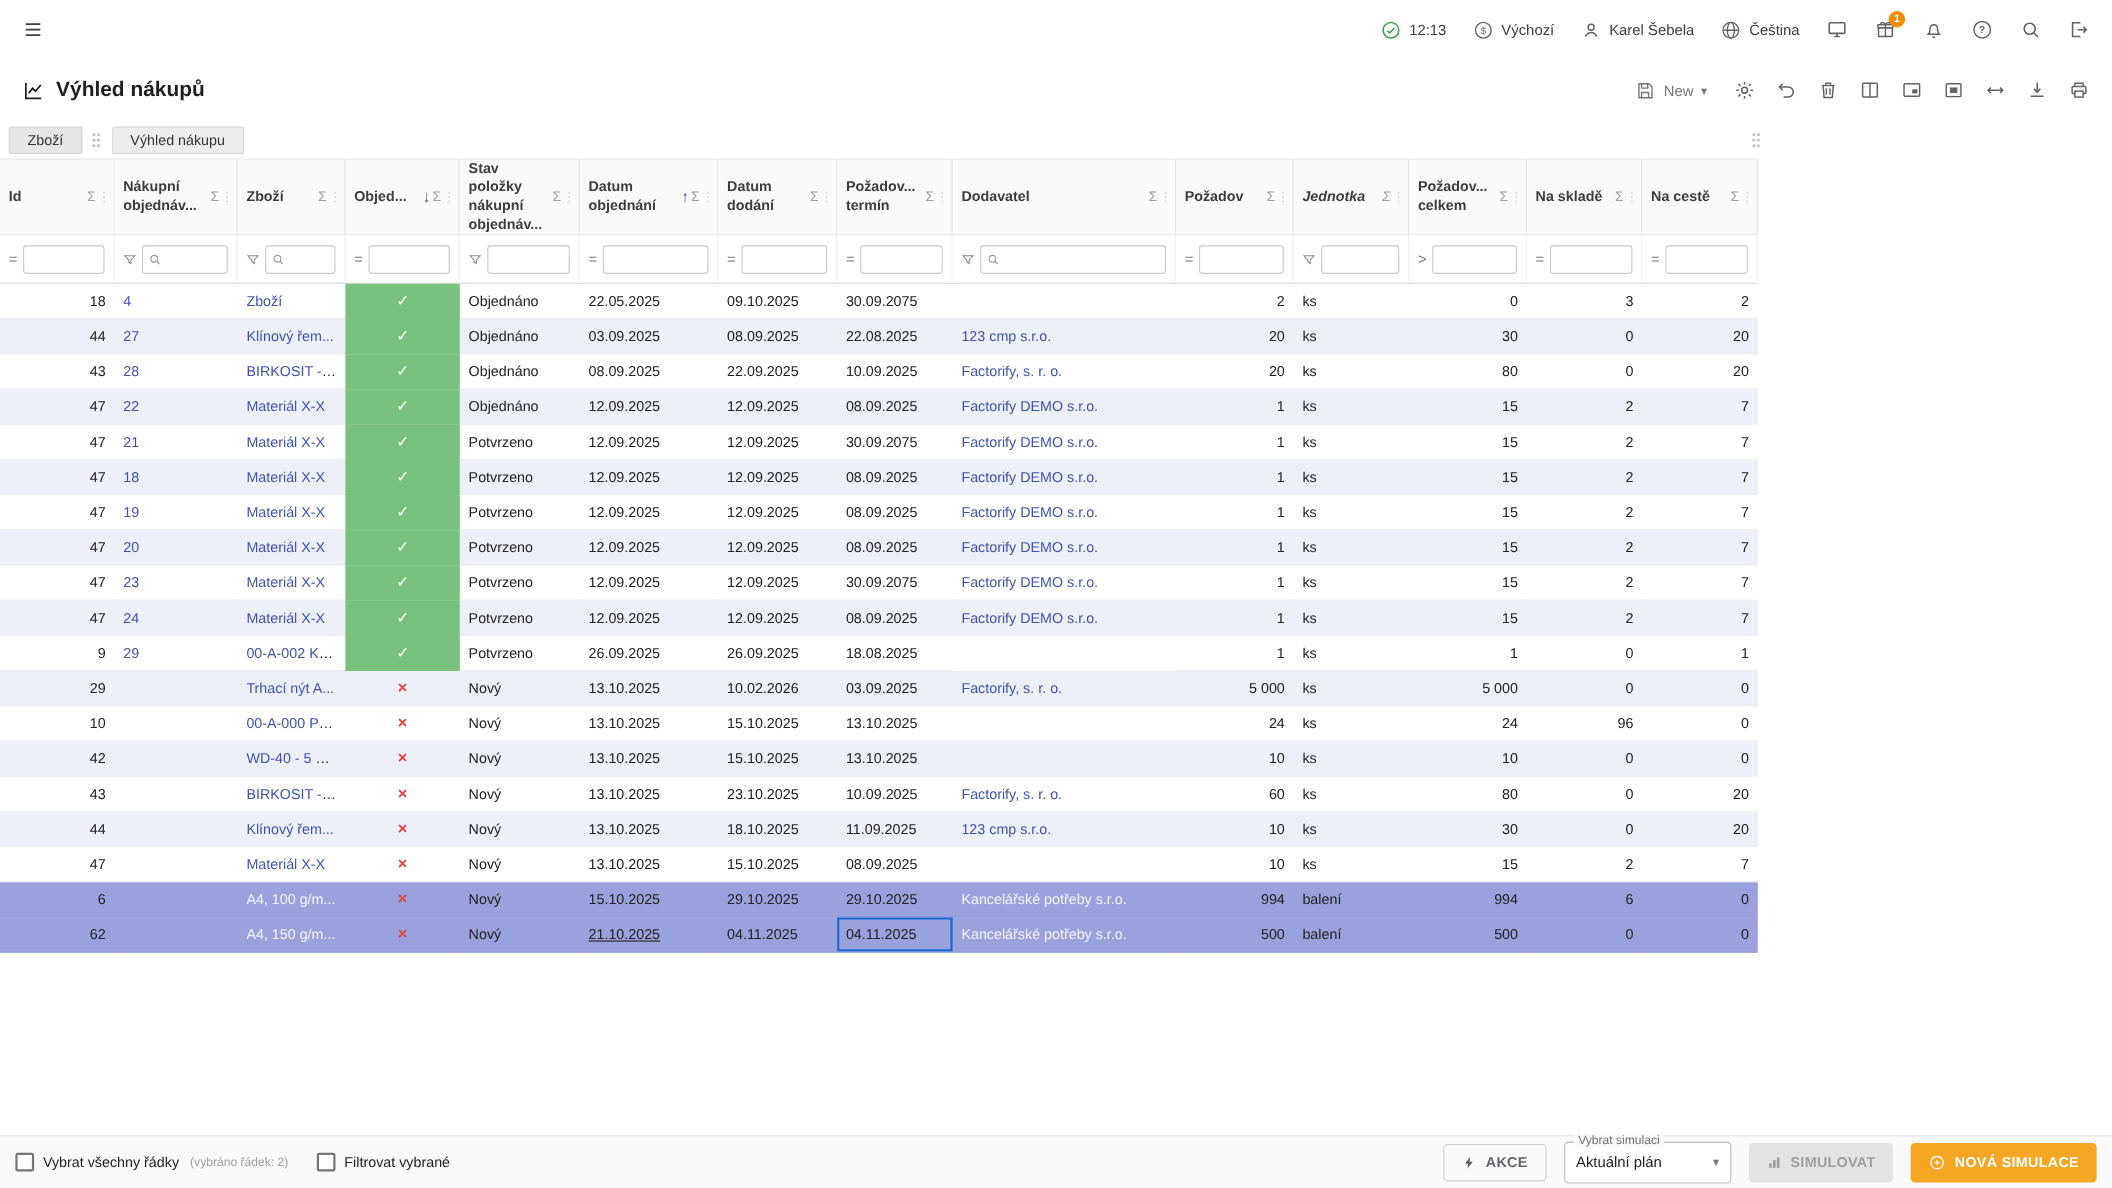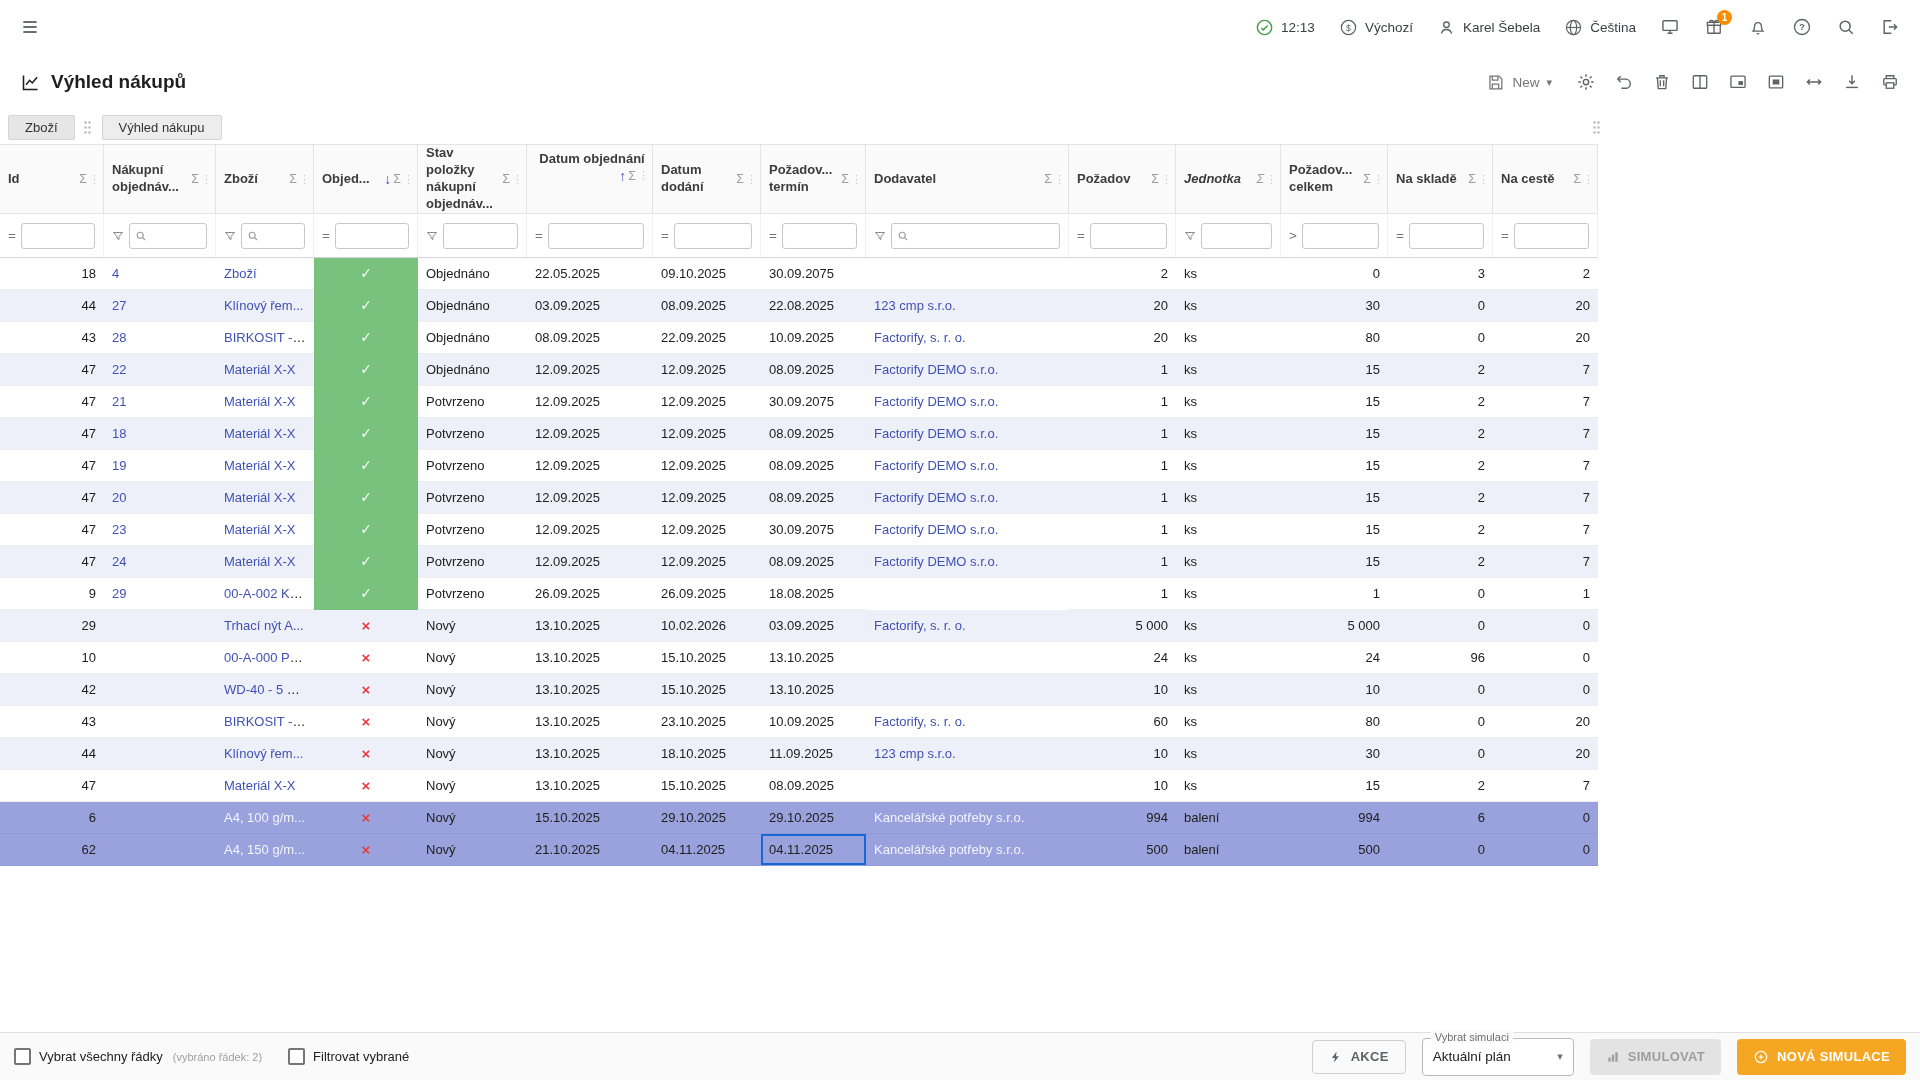--- a/index.html
+++ b/index.html
@@ -297,21 +297,21 @@
           <span class="col-dots">⋮</span>
         </span>
       </div>
       <div class="th" style="width: 109px;">
         <span class="th-label">Stav položky nákupní objednáv...</span>
         <span class="th-icons">
           <span class="sigma">Σ</span>
           <span class="col-dots">⋮</span>
         </span>
       </div>
-      <div class="th" style="width: 126px; flex-direction: column;">
+      <div class="th" style="width: 126px;">
         <span class="th-label">Datum objednání</span>
         <span class="th-icons">
           <span class="sort-arrow">↑</span>
           <span class="sigma">Σ</span>
           <span class="col-dots">⋮</span>
         </span>
       </div>
       <div class="th" style="width: 108px;">
         <span class="th-label">Datum dodání</span>
         <span class="th-icons">
@@ -743,21 +743,21 @@
         <div class="td right" style="width: 107px;">994</div>
         <div class="td right" style="width: 105px;">6</div>
         <div class="td right" style="width: 105px;">0</div>
       </div>
       <div class="tr selected">
         <div class="td right" style="width: 104px;">62</div>
         <div class="td " style="width: 112px;"></div>
         <div class="td " style="width: 98px;"><span class="link">A4, 150 g/m...</span></div>
         <div class="td center" style="width: 104px;"><span class="x-mark">×</span></div>
         <div class="td " style="width: 109px;">Nový</div>
-        <div class="td " style="width: 126px;">21.10.2025</div>
+        <div class="td " style="width: 126px; text-decoration: underline;">21.10.2025</div>
         <div class="td " style="width: 108px;">04.11.2025</div>
         <div class="td focused" style="width: 105px;">04.11.2025</div>
         <div class="td " style="width: 203px;"><span class="link">Kancelářské potřeby s.r.o.</span></div>
         <div class="td right" style="width: 107px;">500</div>
         <div class="td " style="width: 105px;">balení</div>
         <div class="td right" style="width: 107px;">500</div>
         <div class="td right" style="width: 105px;">0</div>
         <div class="td right" style="width: 105px;">0</div>
       </div>
     </div>

